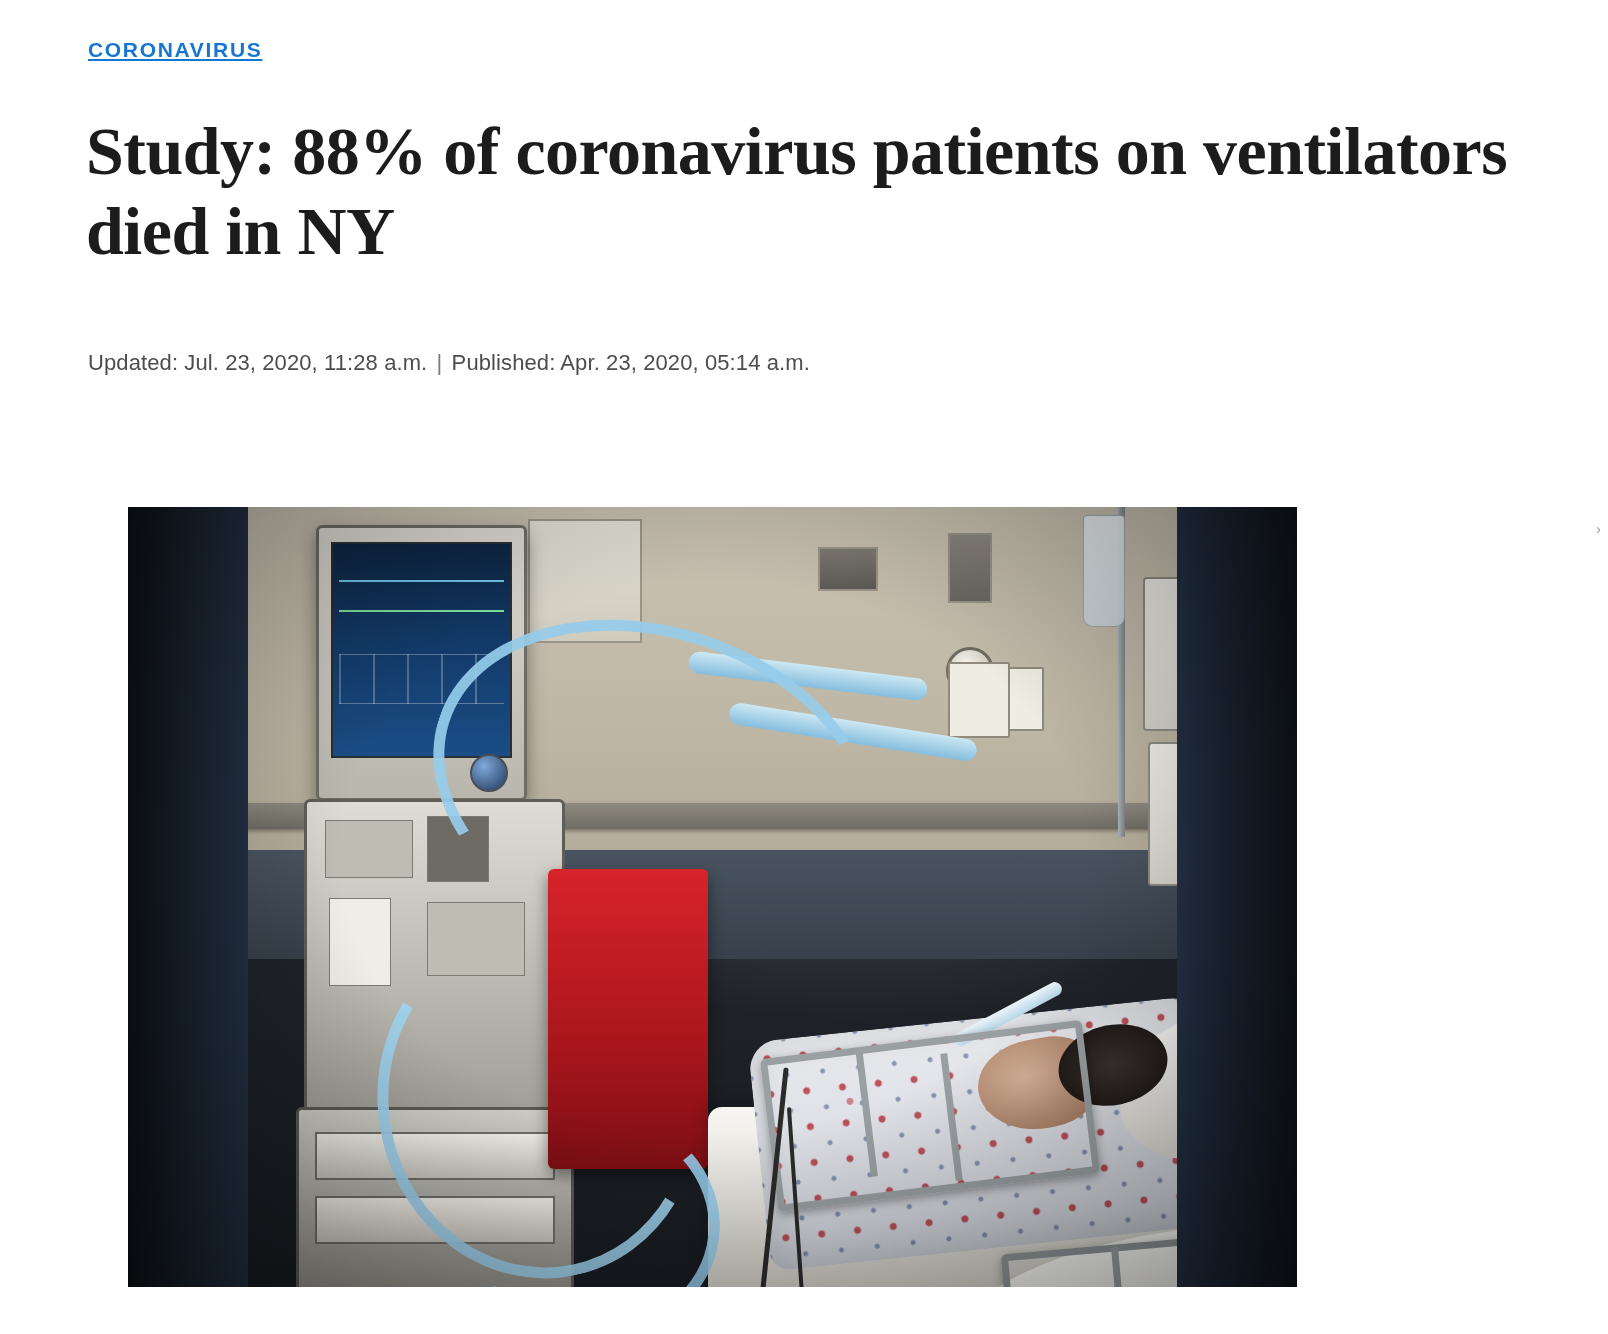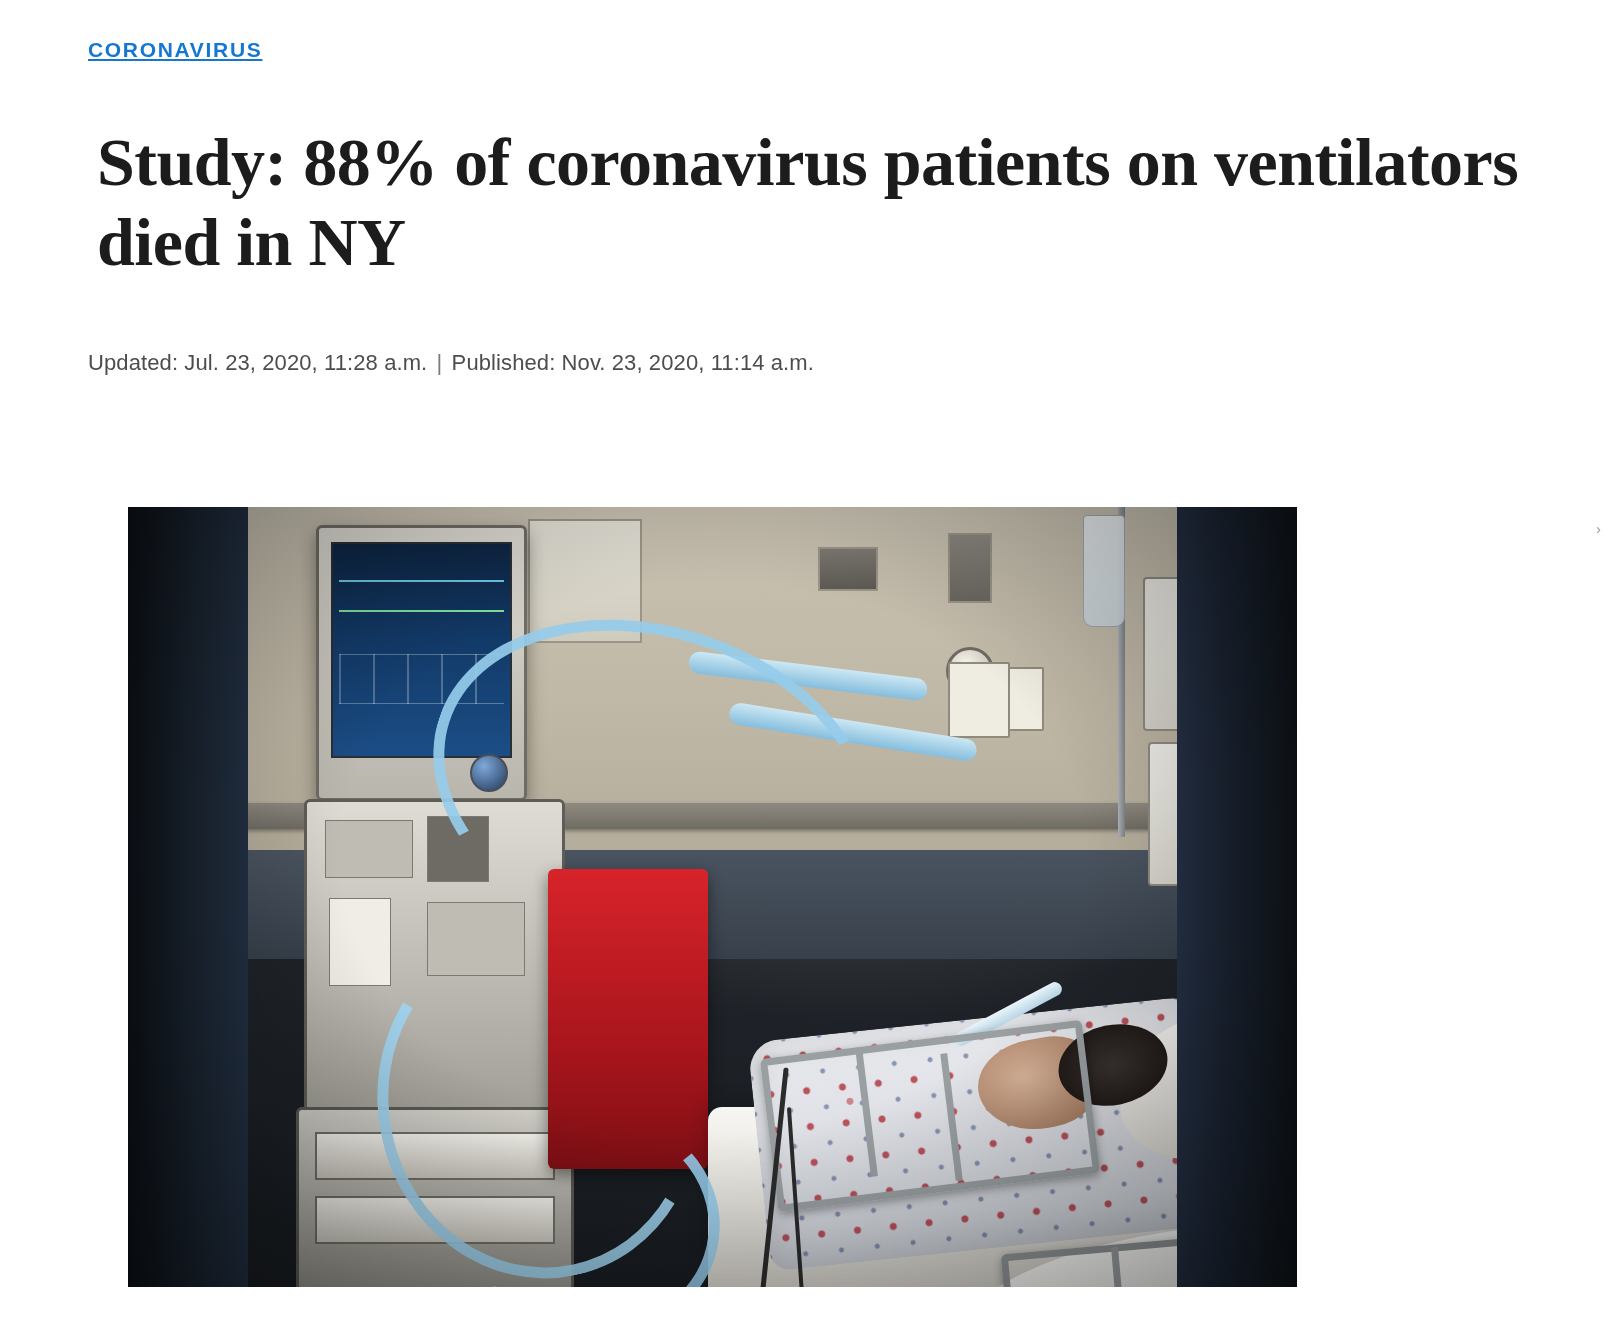--- a/index.html
+++ b/index.html
@@ -37,21 +37,21 @@
     position: absolute;
     left: 86px;
     top: 112px;
     width: 1460px;
     font-family: "Liberation Serif", serif;
     font-size: 68px;
     line-height: 1.17;
     font-weight: bold;
     letter-spacing: -0.5px;
     color: #1c1c1c;
-    margin: 11px;
+    margin: 0;
   }
   .byline {
     position: absolute;
     left: 88px;
     top: 348px;
     font-size: 22px;
     line-height: 1.4;
     color: #4d4d4d;
     letter-spacing: 0.1px;
   }
@@ -398,21 +398,21 @@
 
 <div class="article">
 
   <a class="kicker" href="#">CORONAVIRUS</a>
 
   <h1 class="headline">Study: 88% of coronavirus patients on ventilators died in NY</h1>
 
   <div class="byline">
     <span>Updated: Jul. 23, 2020, 11:28 a.m.</span>
     <span class="sep">|</span>
-    <span>Published: Nov. 23, 2020, 11:14 a.m.</span>
+    <span>Published: Apr. 23, 2020, 05:14 a.m.</span>
   </div>
 
   <figure class="figure">
     <div class="photo">
 
       <div class="wall"></div>
       <div class="wall-panel p1"></div>
       <div class="wall-panel p2"></div>
       <div class="wall-panel p3"></div>
       <div class="wall-rail"></div>

